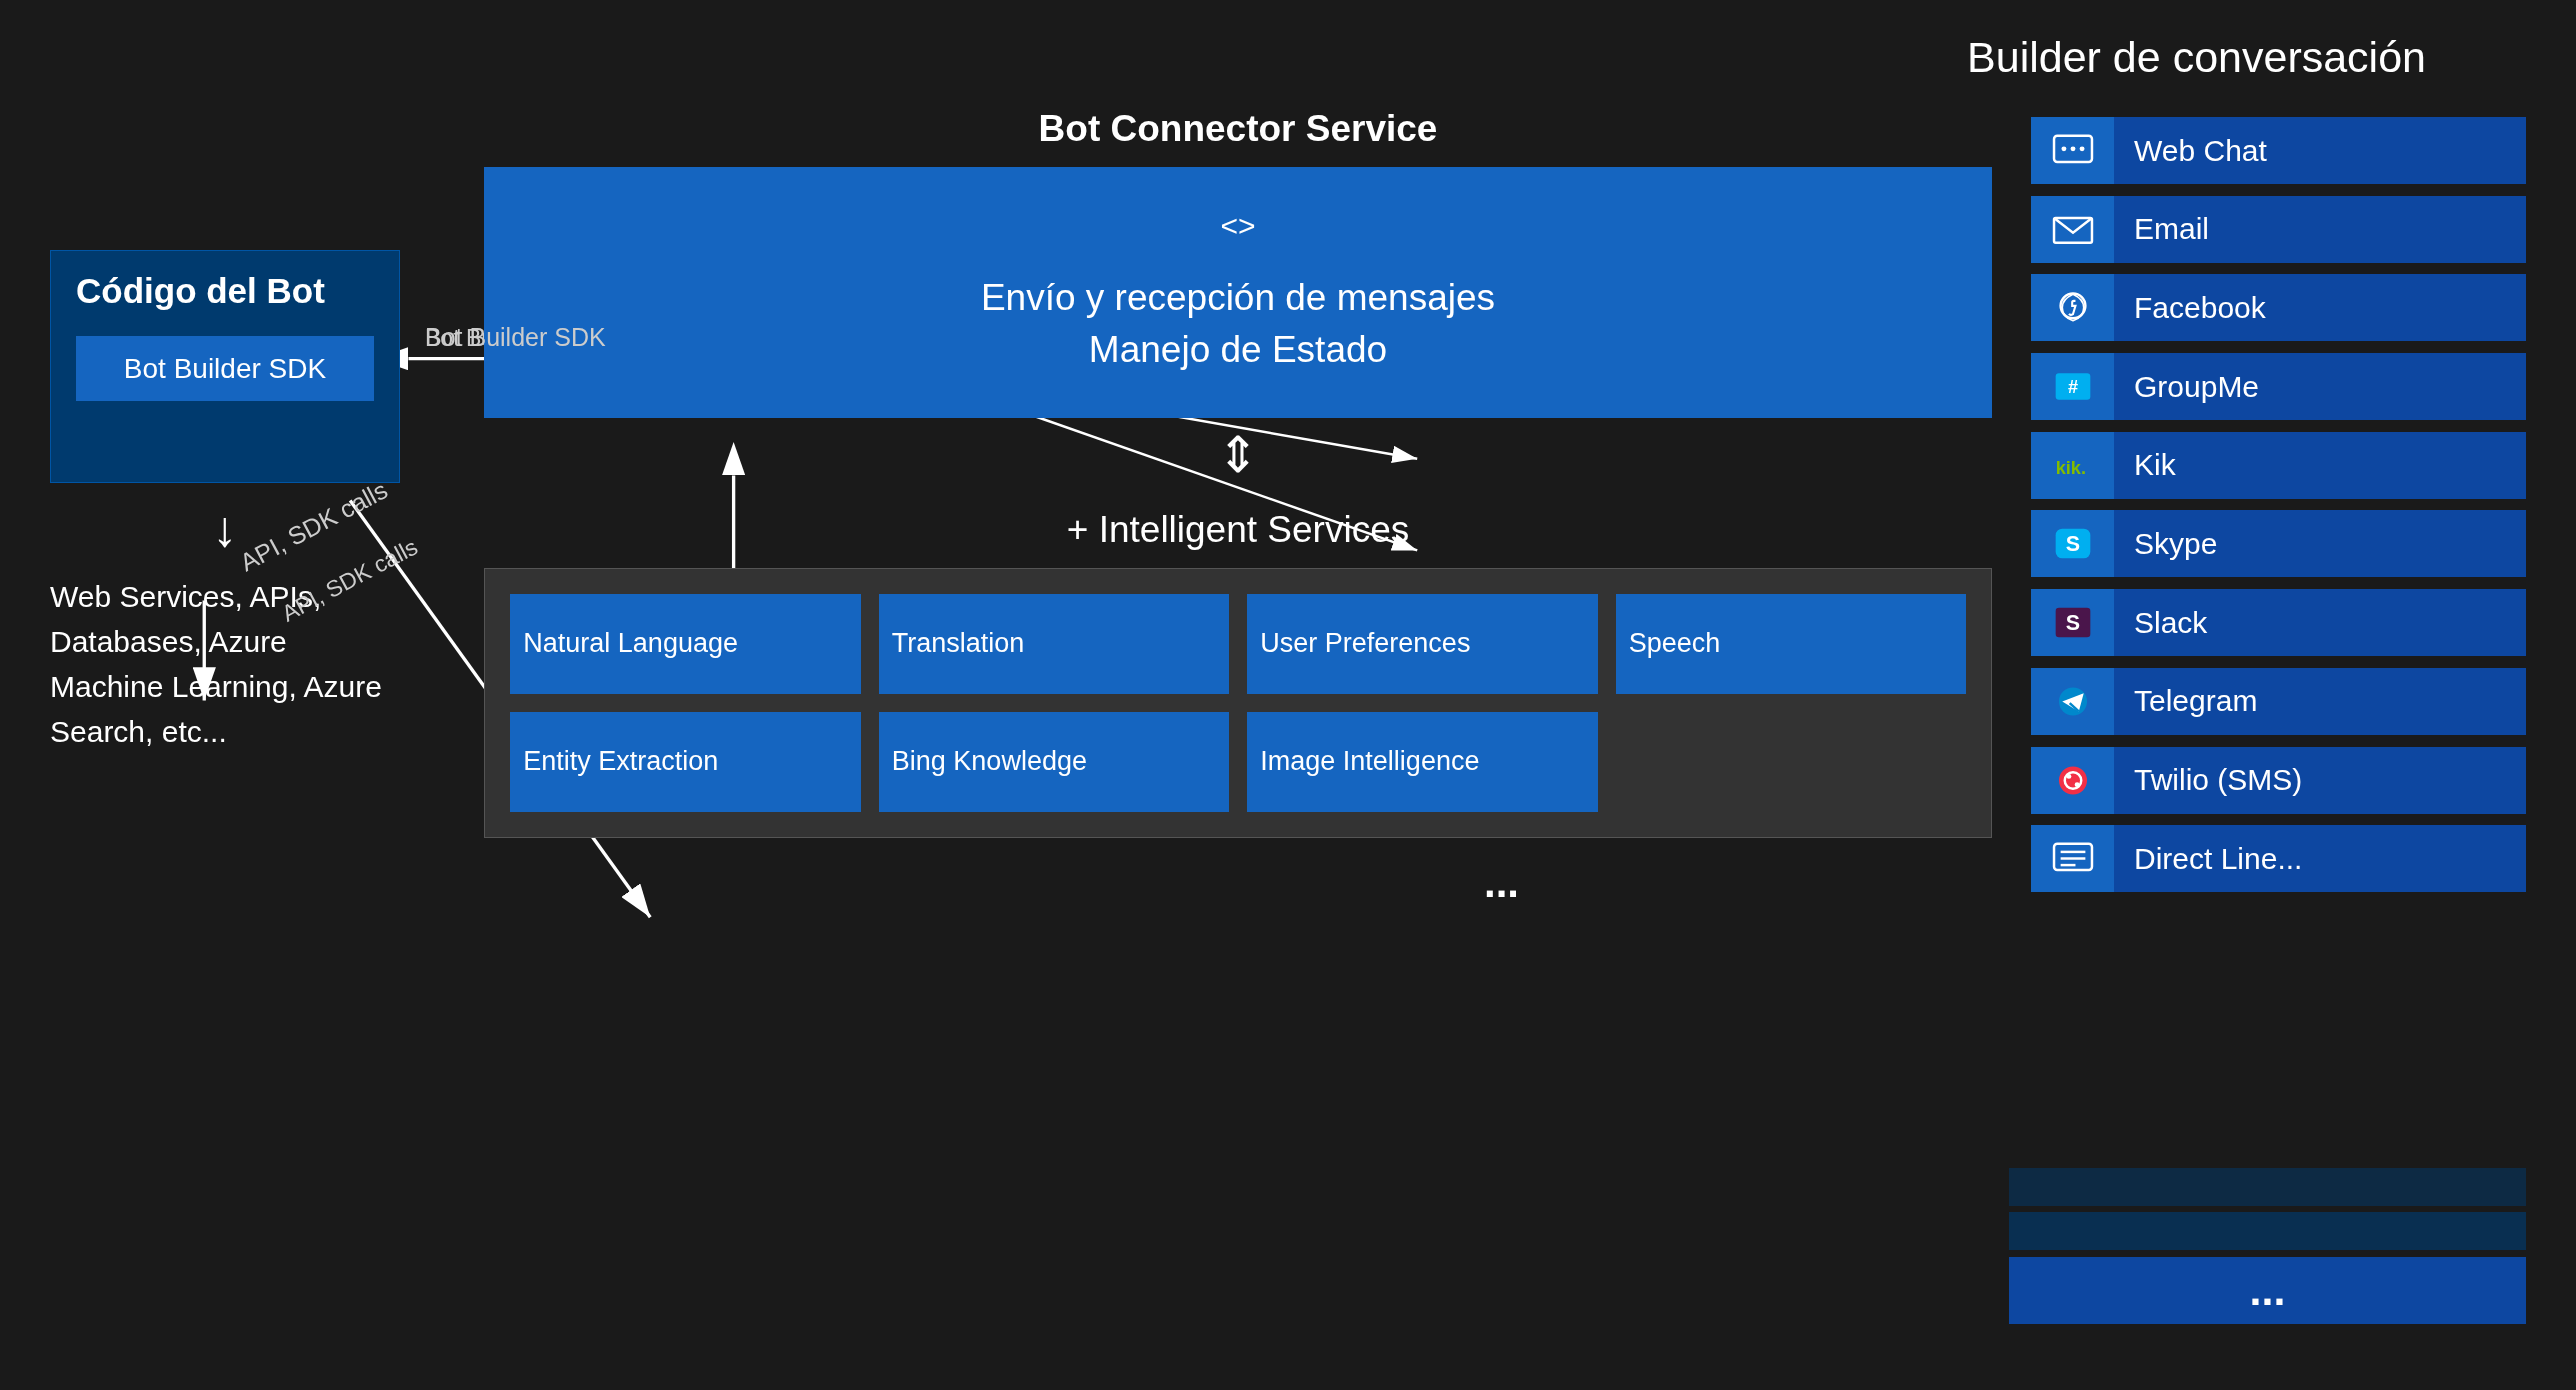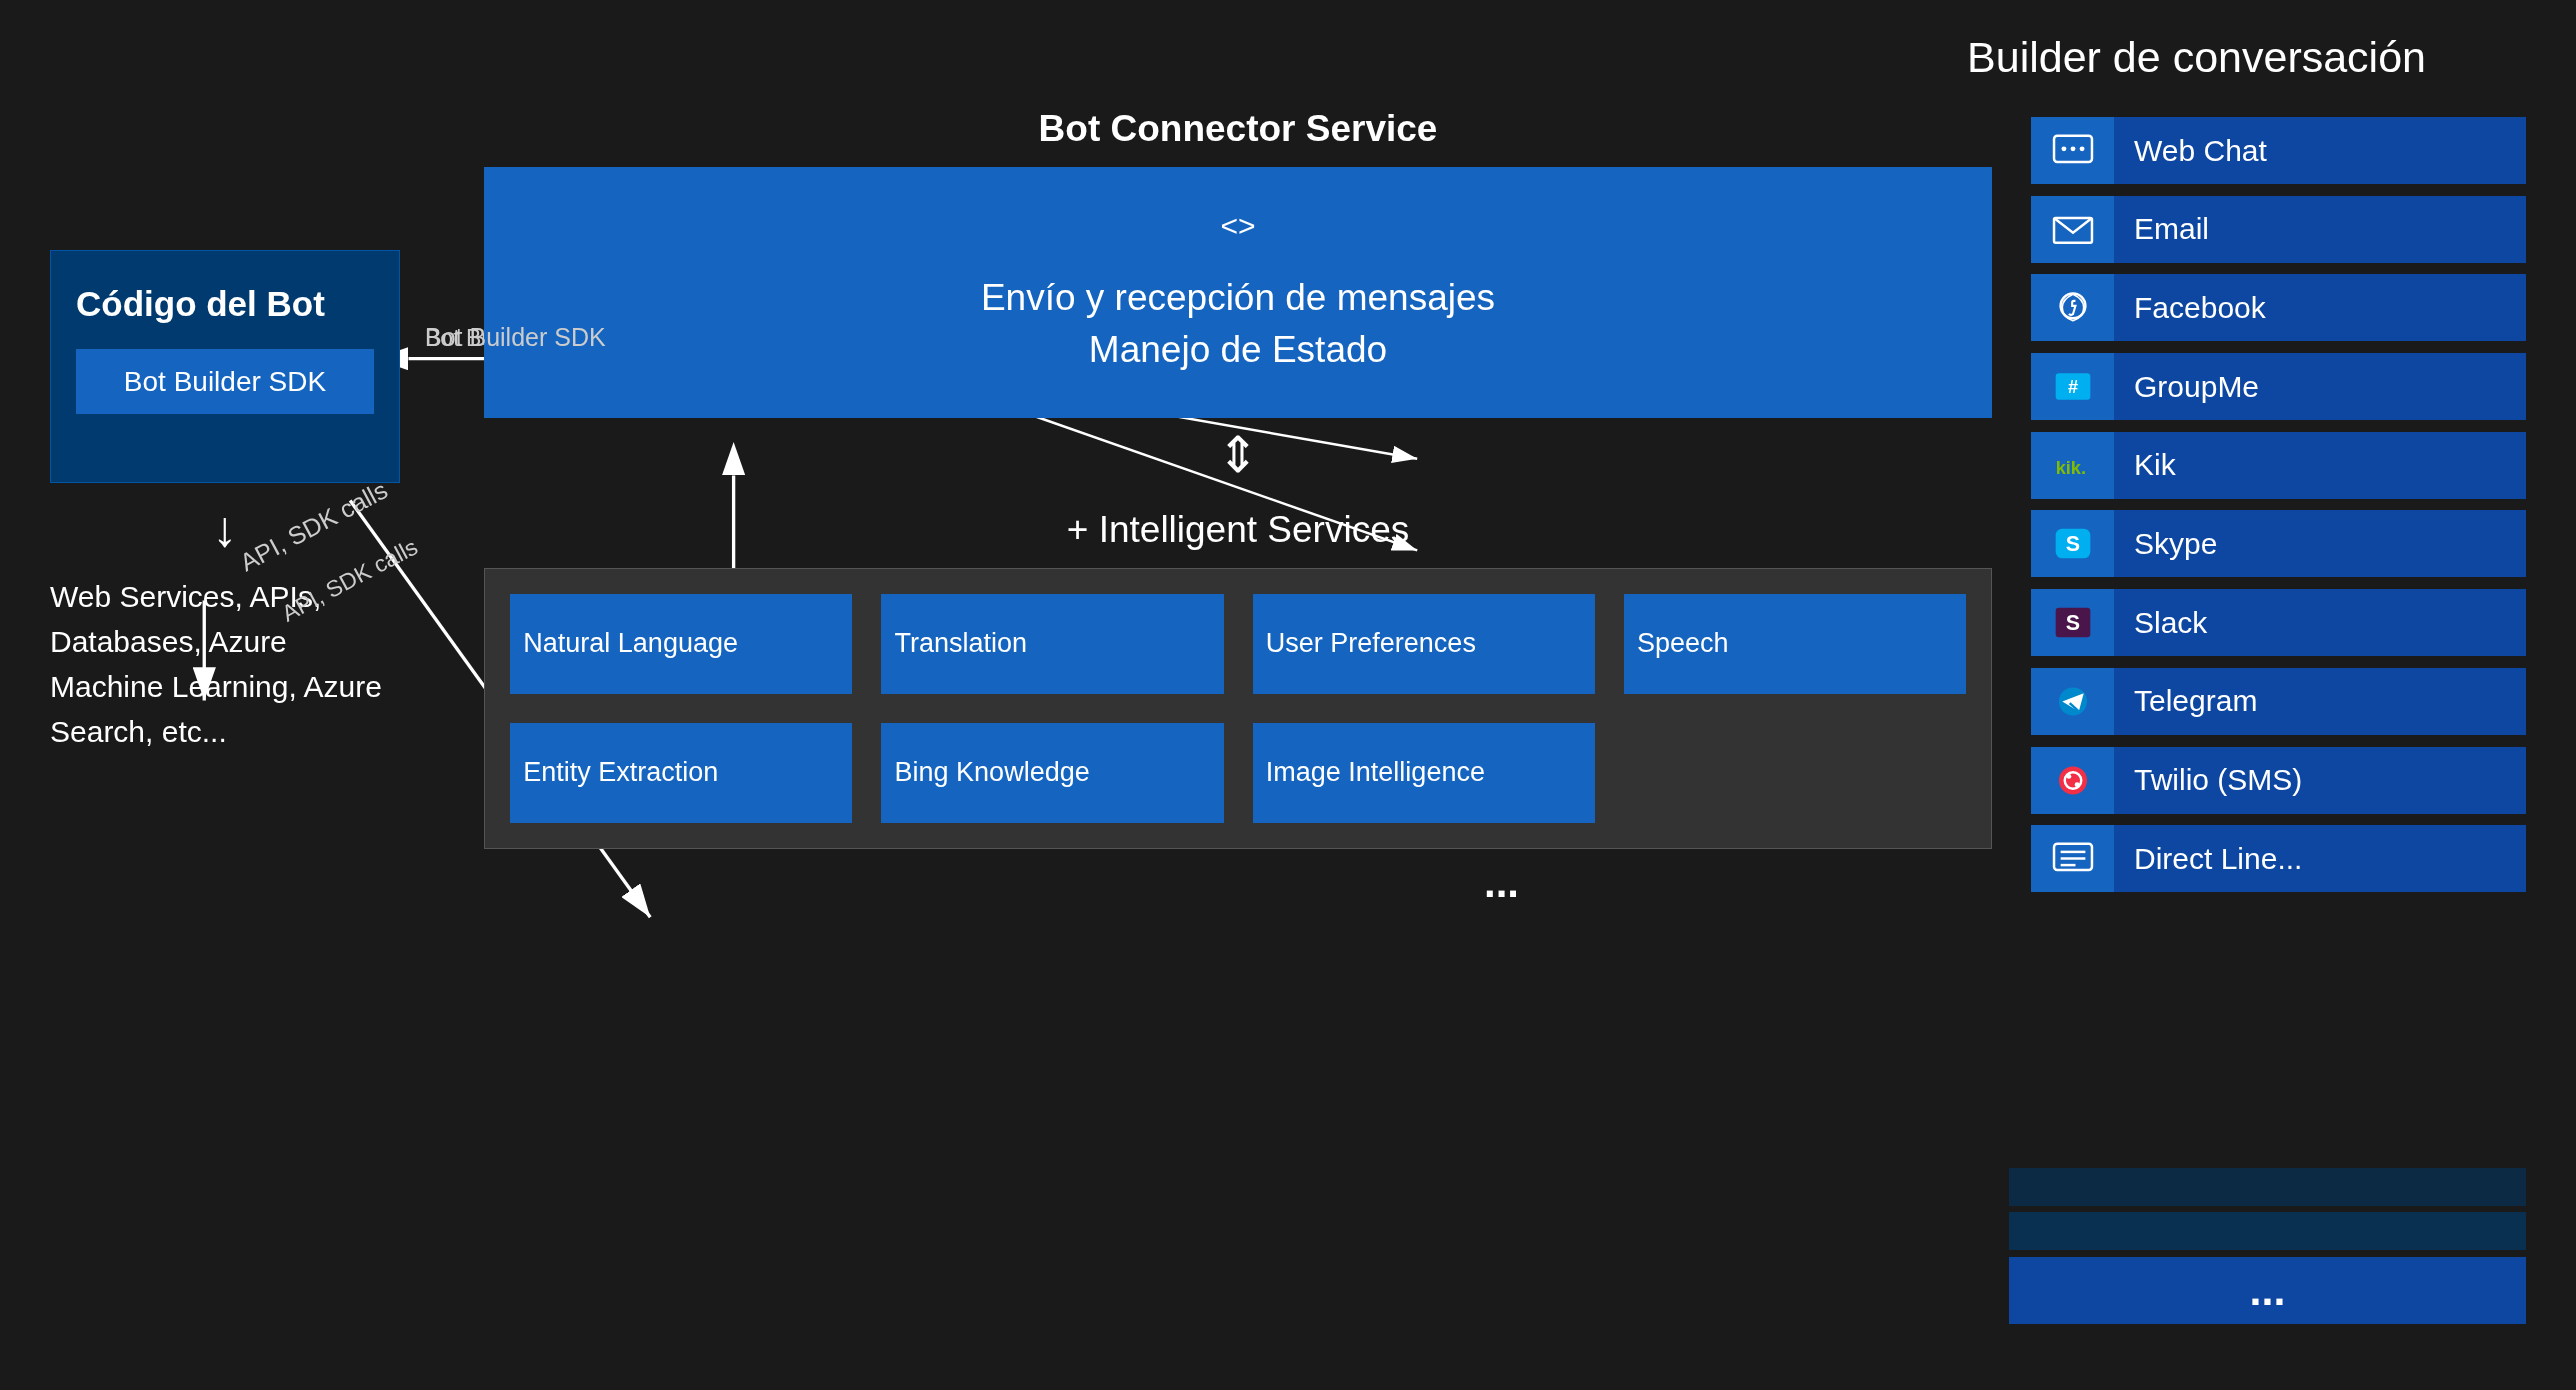--- a/index.html
+++ b/index.html
@@ -35,21 +35,21 @@
     .left-section {
       position: absolute;
       top: 250px;
       left: 50px;
       width: 350px;
     }
 
     .codigo-bot-box {
       background: #003a6e;
       border: 1.7px solid #0055a5;
-      padding: 33px 25px;
+      padding: 20px 25px;
       width: 350px;
       min-height: 233px;
       display: flex;
       flex-direction: column;
       align-items: flex-start;
     }
 
     .codigo-bot-title {
       font-size: 35px;
       font-weight: 600;
@@ -134,21 +134,21 @@
 
     .services-grid-container {
       background: #333333;
       border: 1.7px solid #555555;
       padding: 25px;
     }
 
     .services-grid {
       display: grid;
       grid-template-columns: repeat(4, 1fr);
-      gap: 29px;
+      gap: 18px;
       border-radius: 10px;
     }
 
     .service-cell {
       background: #1565c0;
       padding: 20px 13.3px;
       font-size: 27px;
       color: #ffffff;
       min-height: 100px;
       display: flex;

